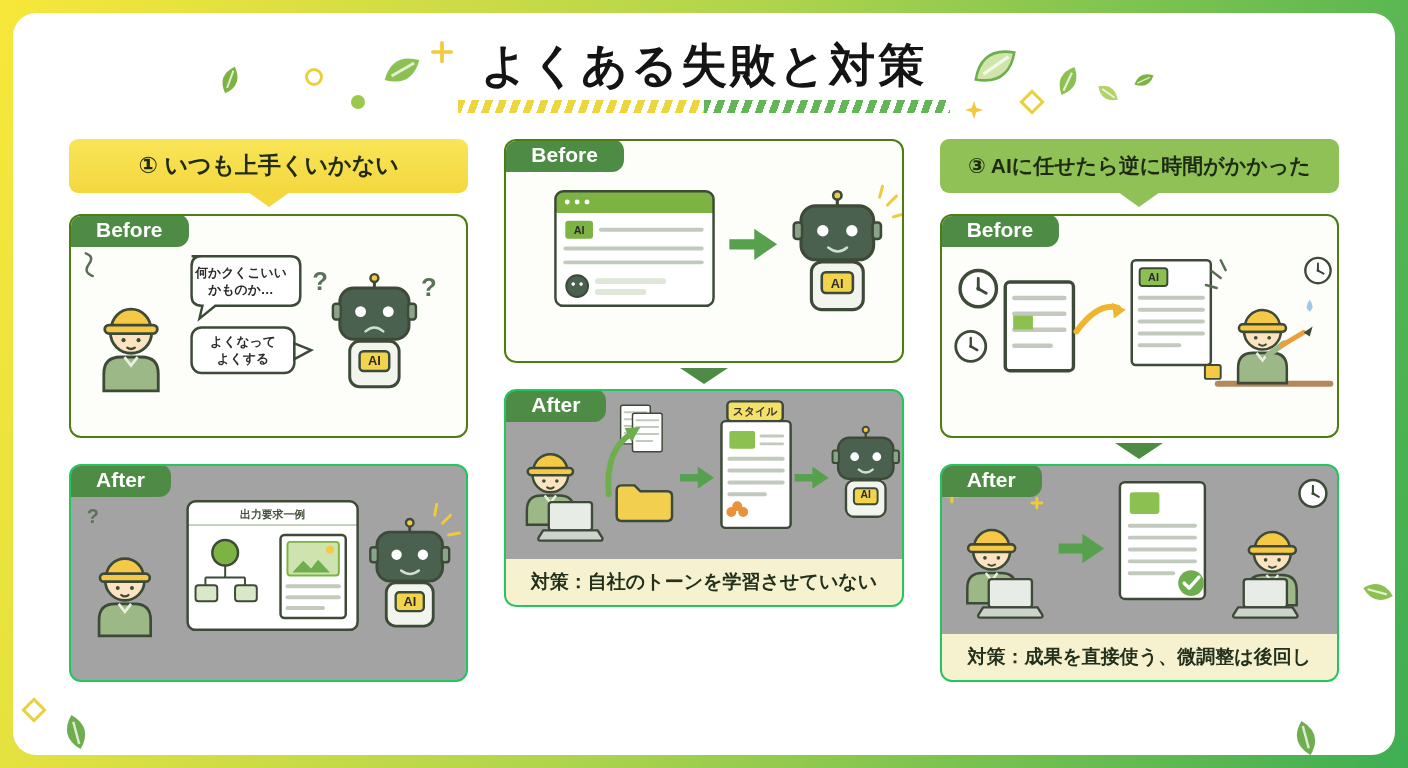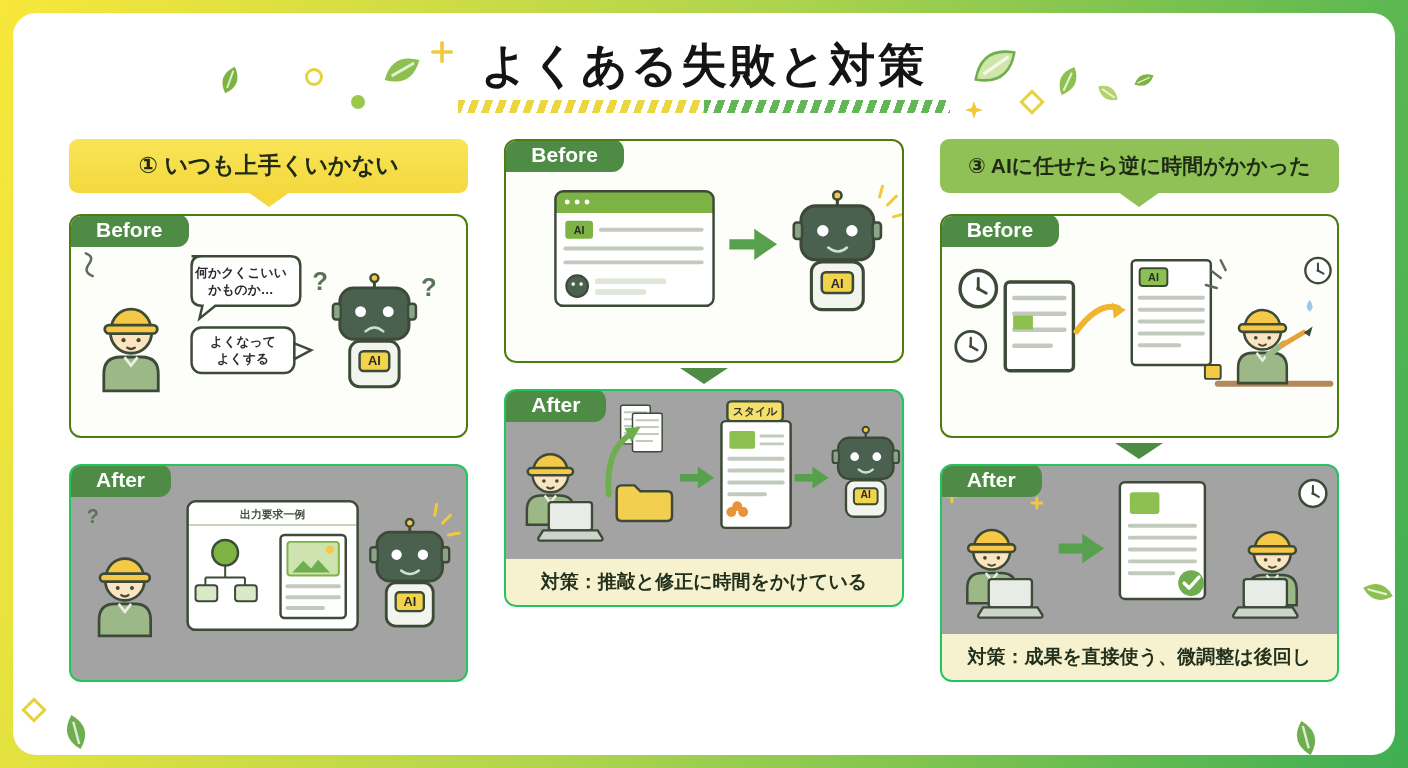--- a/index.html
+++ b/index.html
@@ -307,21 +307,21 @@
                   <circle cx="234" cy="114" r="5" fill="#e8923a"></circle>
               </g>
               <use href="#sym-arrow" transform="translate(292,74) scale(0.75)"></use>
               <g>
                 <use href="#sym-robot" transform="translate(328,32) scale(0.8)"></use>
                 <path d="M357 77 q7 6 14 0" fill="none" stroke="#cfe0cf" stroke-width="2.5" stroke-linecap="round"></path>
                 <text class="ai" x="364" y="106" style="font-size:10.5px">AI</text>
               </g>
             </svg>
           </div>
-          <div class="caption">対策：推敲と修正に時間をかけている</div>
+          <div class="caption">対策：自社のトーンを学習させていない</div>
         </div>
       </section>
 
       <section class="column col3">
         <div class="col-header">
           <span>③ AIに任せたら逆に時間がかかった</span>
         </div>
 
         <div class="card before">
           <div class="pill">Before</div>

